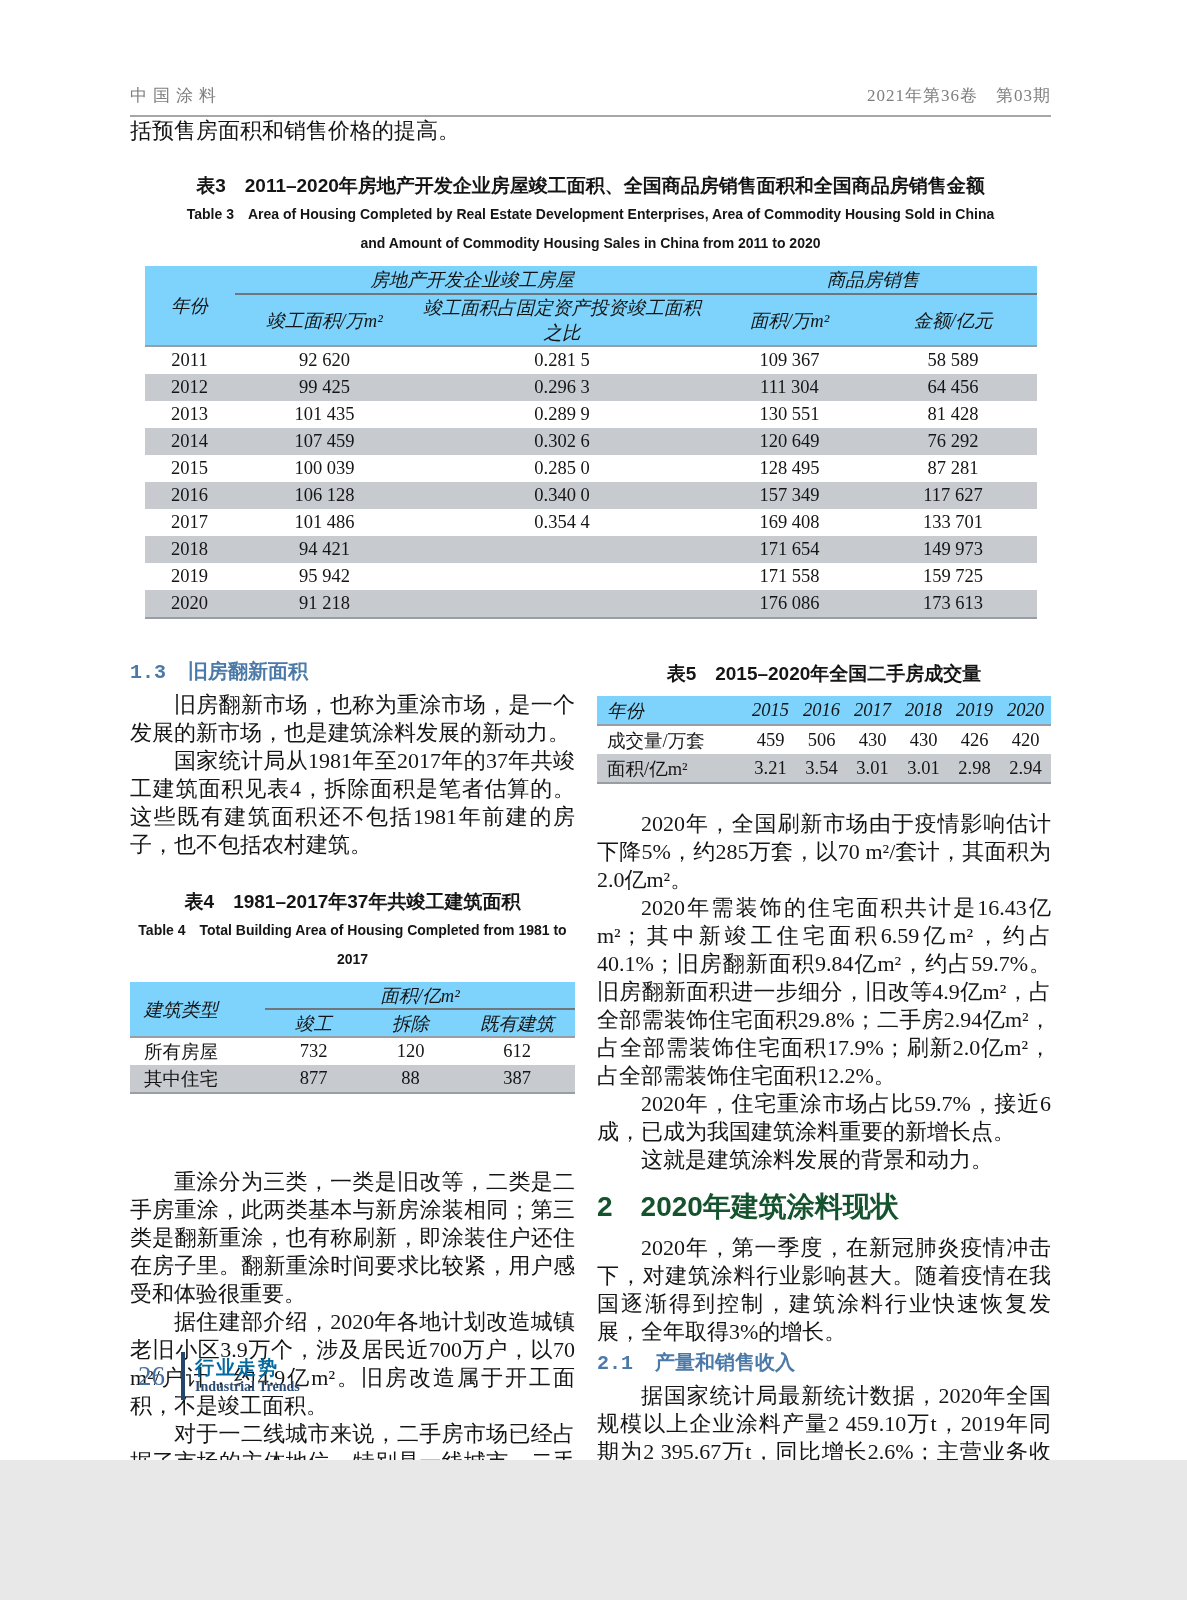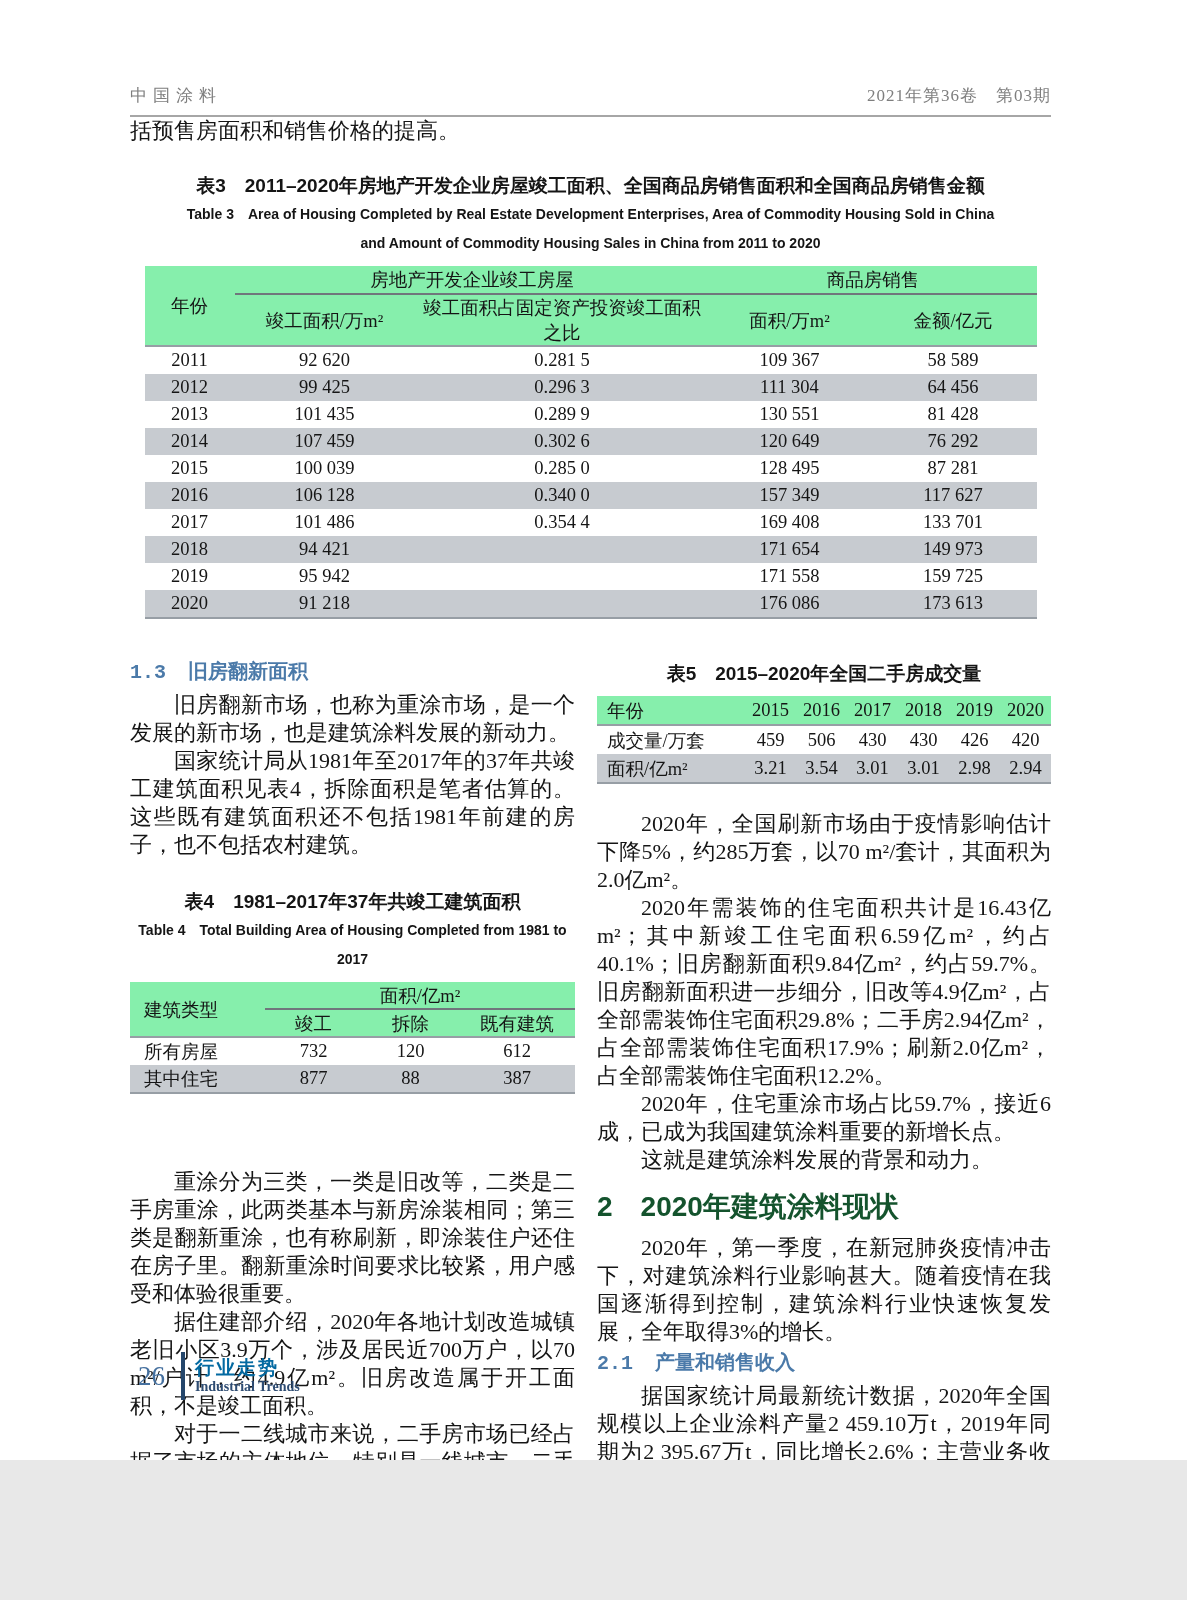--- a/index.html
+++ b/index.html
@@ -18,21 +18,21 @@
   p.noindent{text-indent:0;}
   .intro{margin-top:26px;}
   
   .cap-zh{font-family:"Liberation Sans","DejaVu Sans",sans-serif;font-weight:700;
     font-size:19px;line-height:29px;text-align:center;}
   .cap-en{font-family:Liberation Sans, sans-serif;font-weight:700;
     font-size:14px;line-height:29px;text-align:center;}
   
   table{border-collapse:collapse;font-size:18.5px;table-layout:fixed;}
   th{font-weight:400;}
-  thead th{background:#86efac;}
+  thead th{background:#7dd3fc;font-style:italic;}
   td,th{padding:0 4px;text-align:center;}
   tbody td{height:27px;}
   tbody tr:nth-child(even) td{background:#c7cbd0;}
   .grp{border-bottom:2px solid #70767c;height:27px;}
   .hb{border-bottom:2px solid #979ea5;}
   table.databottom{border-bottom:2px solid #979ea5;}
   .t3block{margin-top:26px;}
   .t3{width:892px;margin:8px auto 0;}
   .t3 thead tr:last-child th{height:29px;}
   

